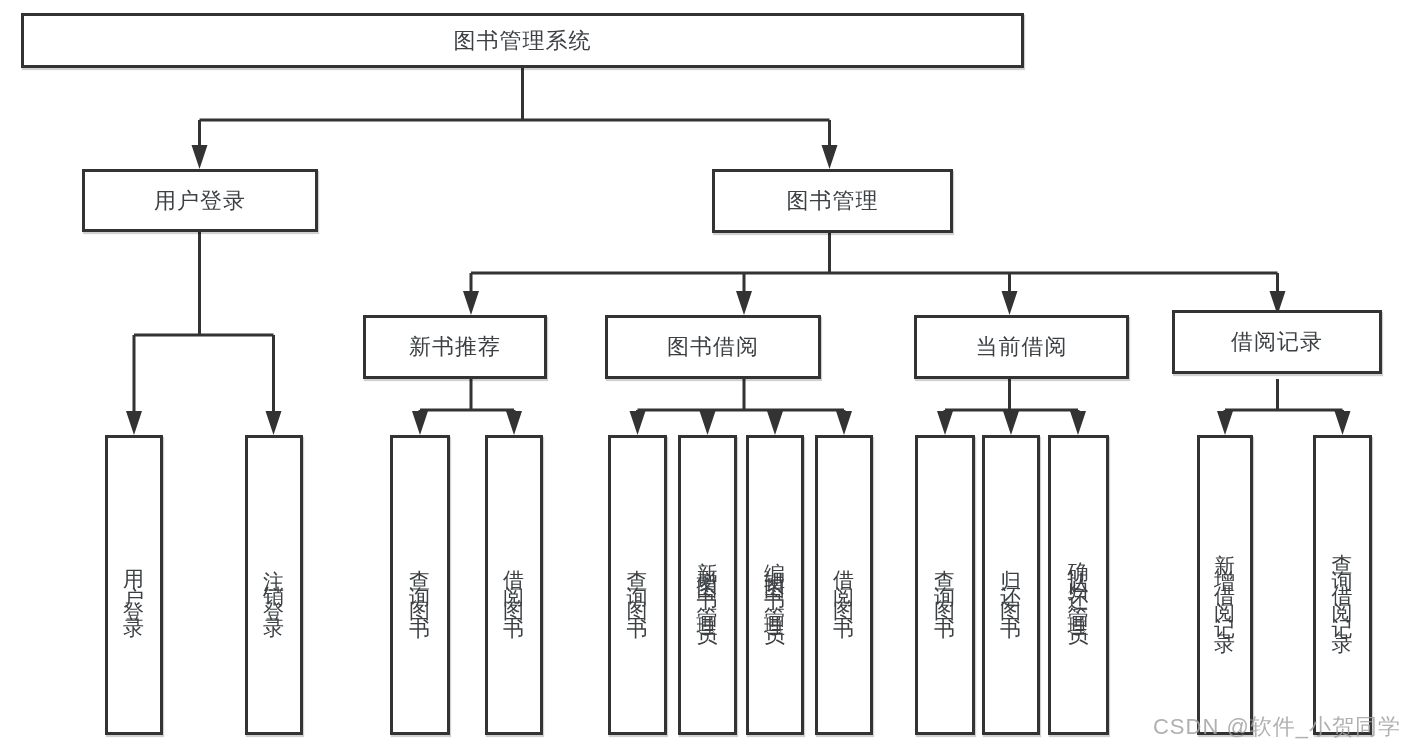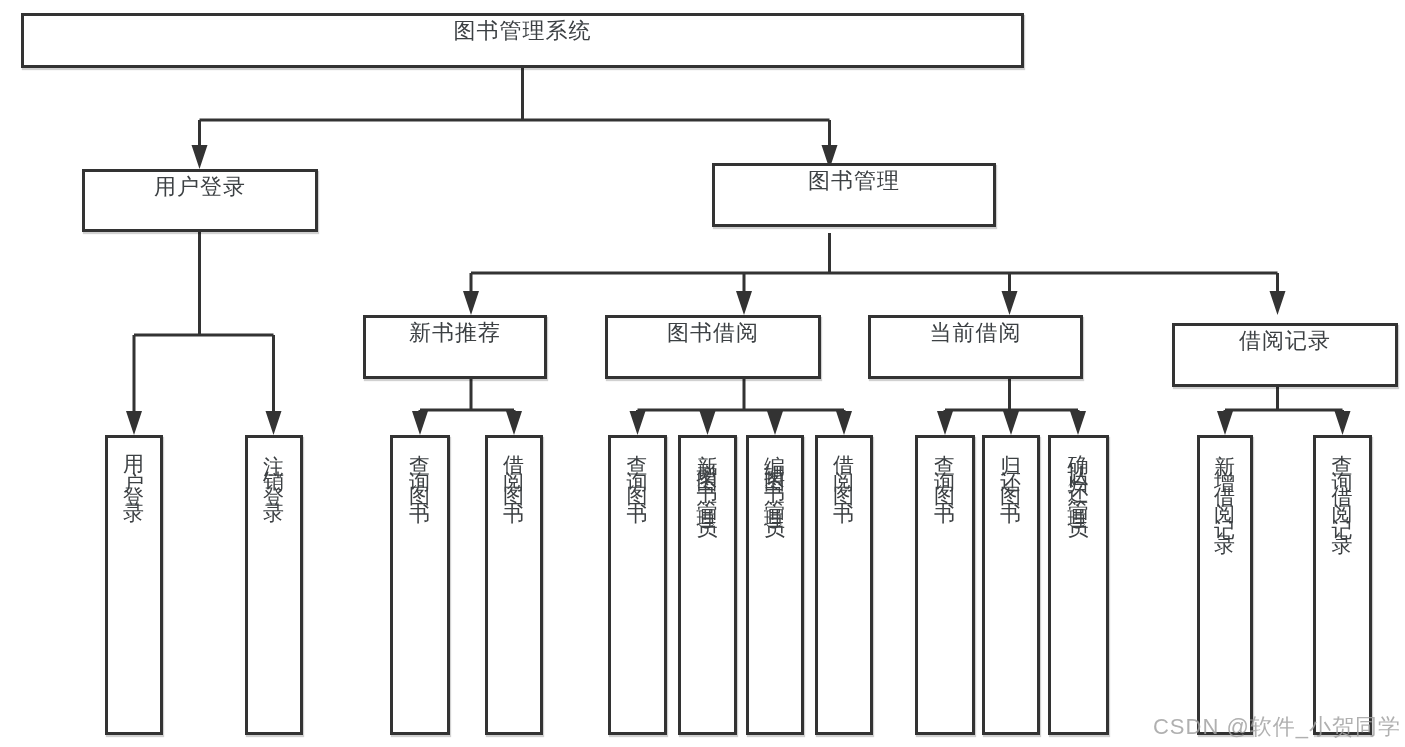--- a/index.html
+++ b/index.html
@@ -21,20 +21,21 @@
     top: 0;
     z-index: 1;
   }
   .node {
     position: absolute;
     box-sizing: border-box;
     background: #ffffff;
     border: 3px solid #333333;
     box-shadow: 1px 2px 1px rgba(0,0,0,0.18);
     display: flex;
+    align-items: center;
     justify-content: center;
     color: #3c4043;
     z-index: 2;
   }
   .node.h span {
     font-size: 22px;
     letter-spacing: 1px;
     white-space: nowrap;
   }
   .node.v span {
@@ -98,34 +99,34 @@
     </g>
   </svg>
 
   <div class="node h" style="left:21px;top:13px;width:1003px;height:55px">
     <span>图书管理系统</span>
   </div>
 
   <div class="node h" style="left:82px;top:169px;width:236px;height:63px">
     <span>用户登录</span>
   </div>
-  <div class="node h" style="left:712px;top:163px;width:284px;height:64px">
+  <div class="node h" style="left:712px;top:169px;width:241px;height:64px">
     <span>图书管理</span>
   </div>
 
   <div class="node h" style="left:363px;top:315px;width:184px;height:64px">
     <span>新书推荐</span>
   </div>
   <div class="node h" style="left:605px;top:315px;width:216px;height:64px">
     <span>图书借阅</span>
   </div>
-  <div class="node h" style="left:868px;top:315px;width:215px;height:64px">
+  <div class="node h" style="left:914px;top:315px;width:215px;height:64px">
     <span>当前借阅</span>
   </div>
-  <div class="node h" style="left:1172px;top:323px;width:226px;height:64px">
+  <div class="node h" style="left:1172px;top:310px;width:210px;height:64px">
     <span>借阅记录</span>
   </div>
 
   <div class="node v" style="left:105px;top:435px;width:58px;height:300px">
     <span>用户登录</span>
   </div>
   <div class="node v" style="left:245px;top:435px;width:58px;height:300px">
     <span>注销登录</span>
   </div>
 

